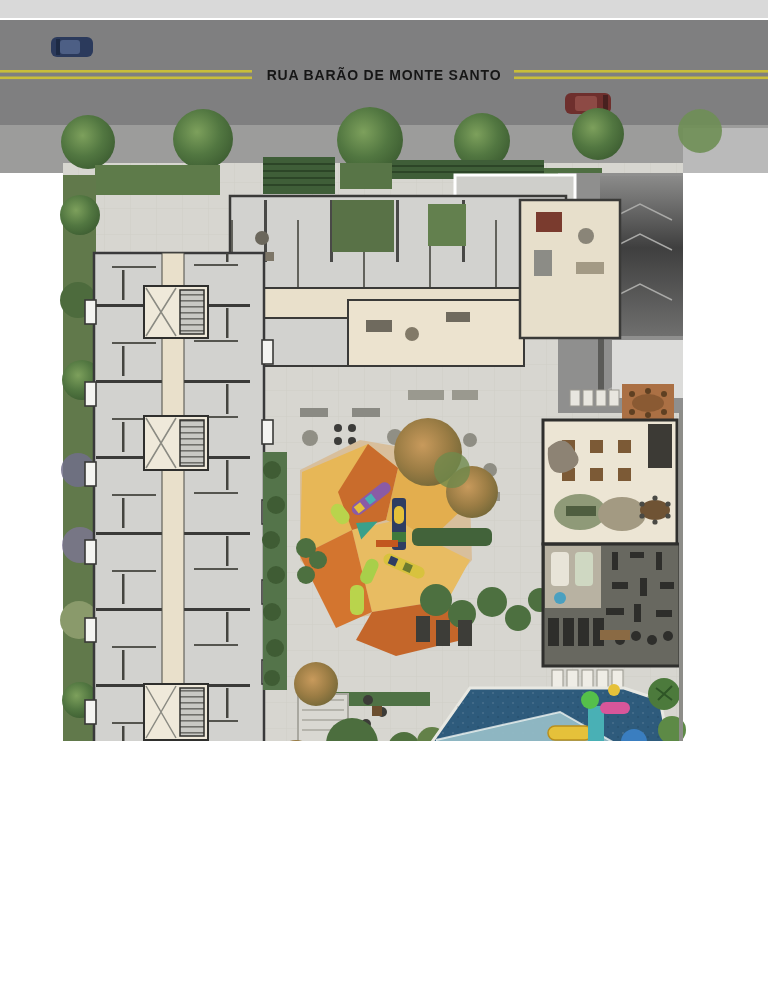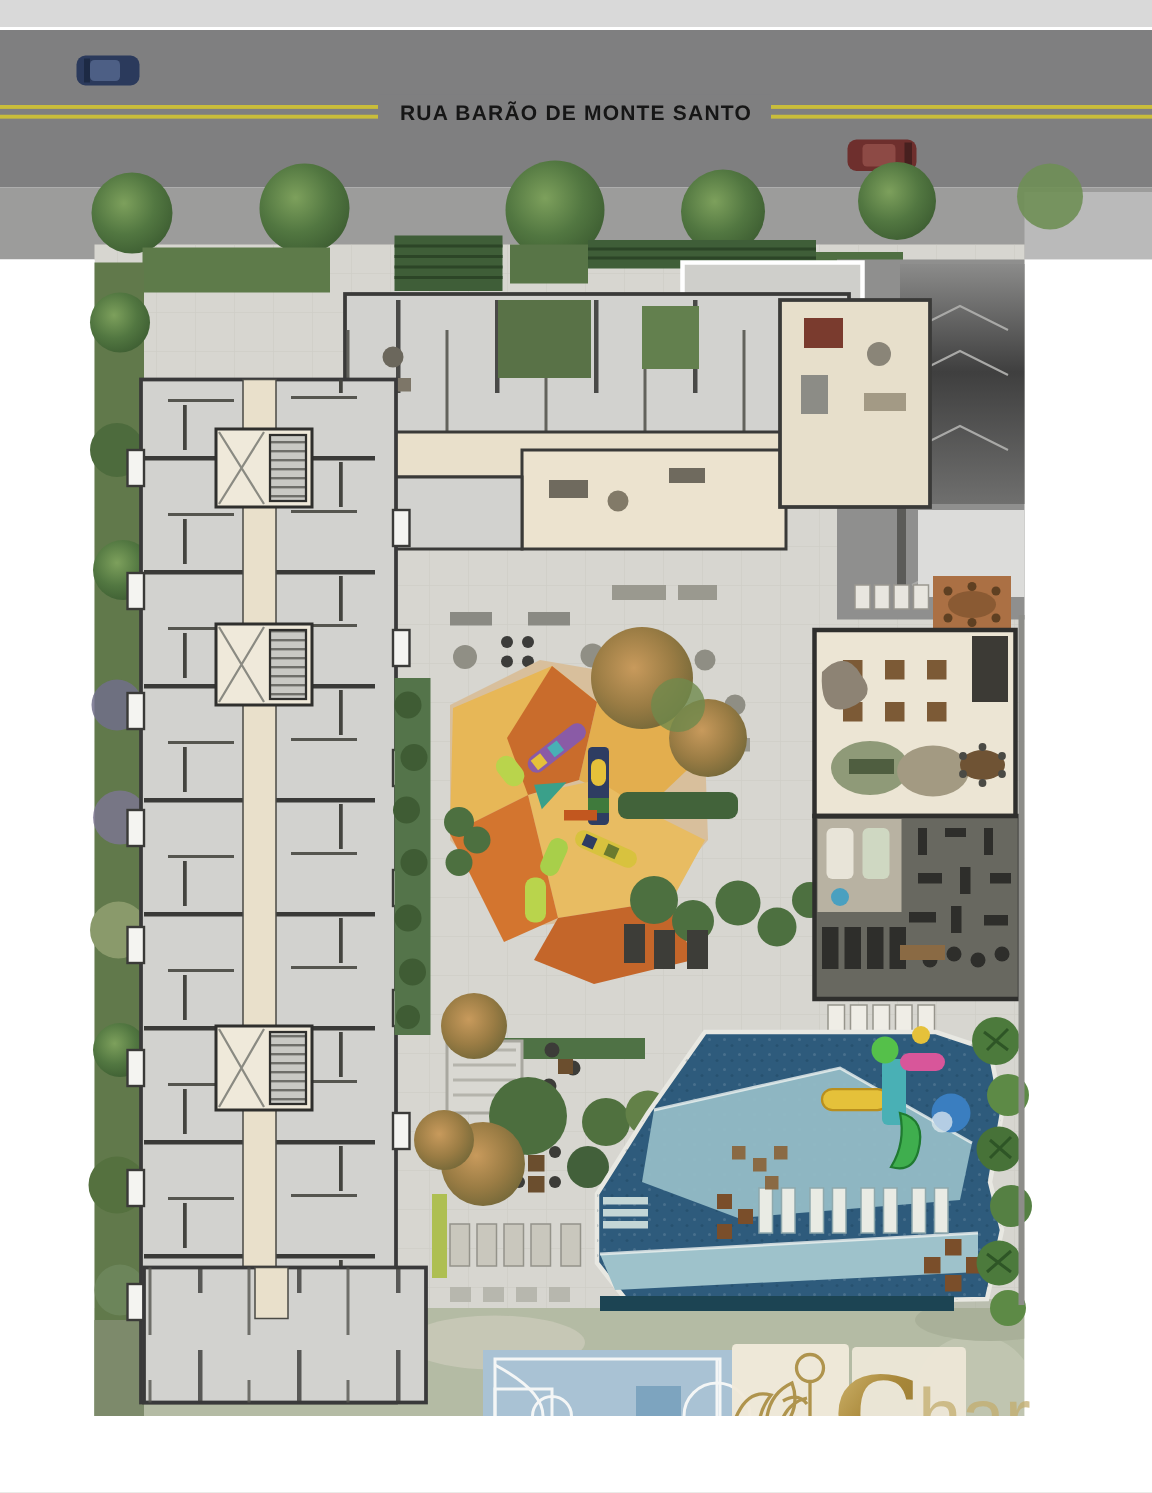--- a/index.html
+++ b/index.html
@@ -1,16 +1,16 @@
 <!DOCTYPE html>
 <html><head>
 <meta charset="utf-8">
 <style>
   html,body{margin:0;padding:0;background:#fff;}
-  .stage{position:relative;width:768px;height:944px;overflow:hidden;background:#4d7c0f;
+  .stage{position:relative;width:768px;height:741px;overflow:hidden;background:#4d7c0f;
          font-family:"Liberation Sans",sans-serif;}
   svg{display:block}
   .street-label{font:bold 14px "Liberation Sans",sans-serif;letter-spacing:.8px;fill:#161616;}
   .wm-g{font:bold 70px "DejaVu Serif",serif;}
   .wm-rest{font:300 52px "Liberation Sans",sans-serif;opacity:.75;}
 </style>
 </head>
 <body>
 
 <div class="stage">

